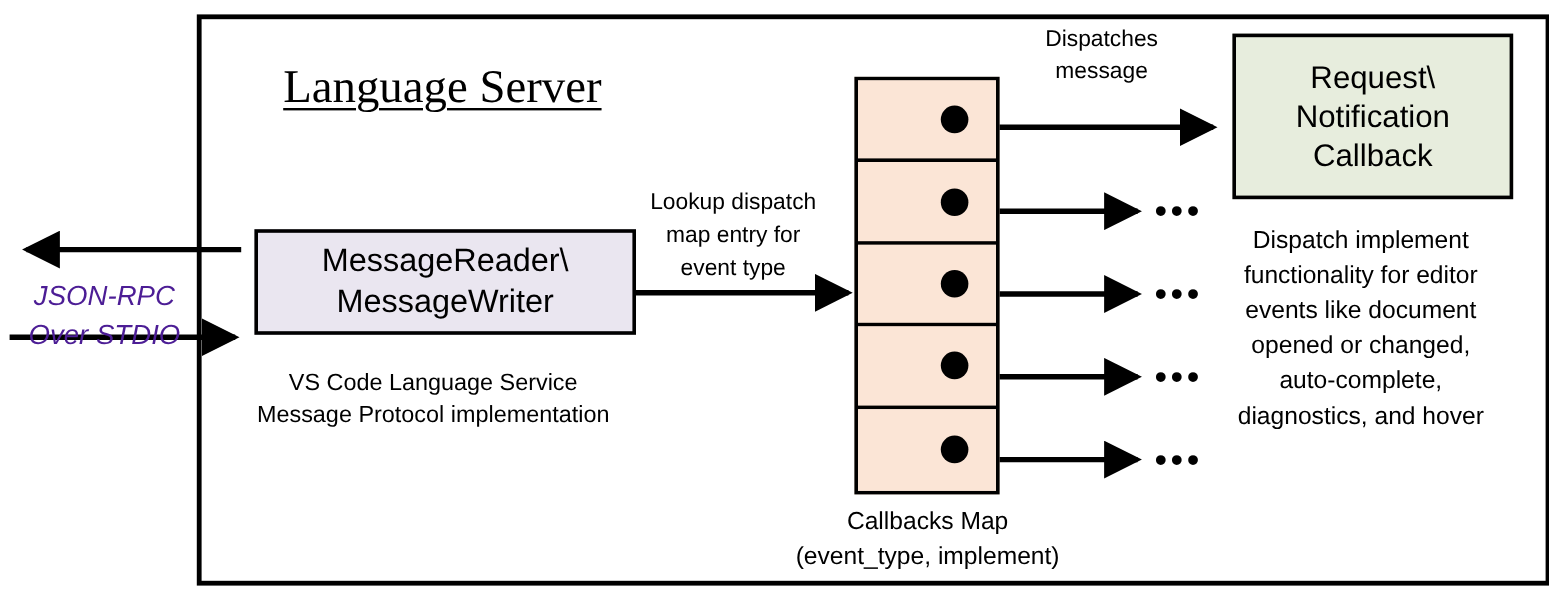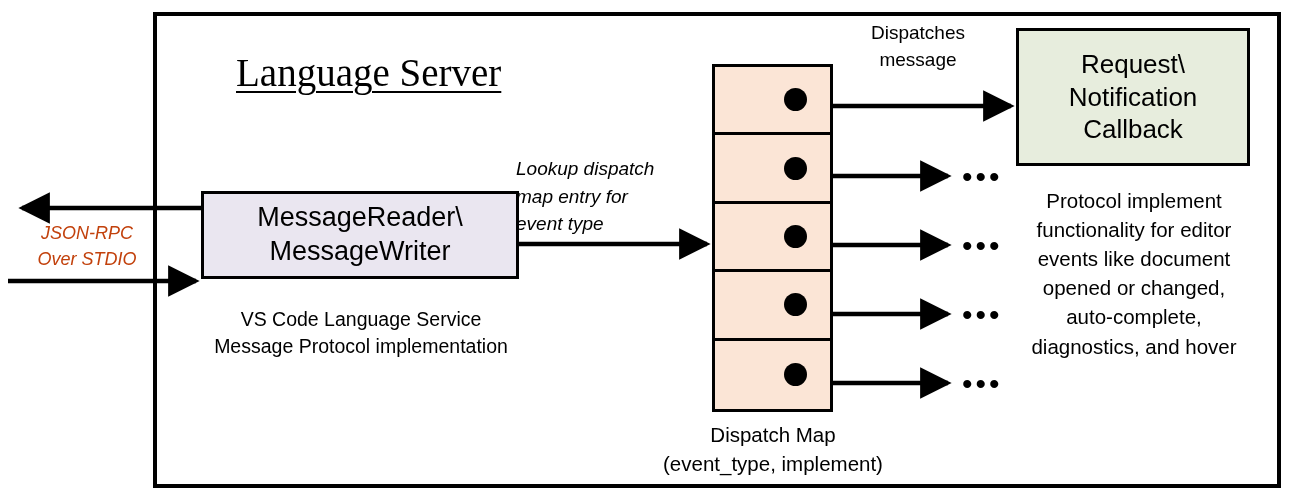--- a/index.html
+++ b/index.html
@@ -25,20 +25,21 @@
   }
   .box {
     position: absolute;
     box-sizing: border-box;
     border: 3px solid #000000;
     display: flex;
     align-items: center;
     justify-content: center;
     text-align: center;
     color: #000000;
+    margin-left: 11px;
   }
   
   #server-container {
     left: 153px;
     top: 12px;
     width: 1128px;
     height: 476px;
     border: 4px solid #000000;
     background: transparent;
   }
@@ -76,36 +77,36 @@
     width: 360px;
     text-align: center;
     font-size: 19.5px;
     line-height: 1.4;
     color: #000000;
   }
   
   #jsonrpc-label {
     position: absolute;
     left: 22px;
-    top: 220px;
+    top: 230px;
     width: 130px;
     text-align: center;
-    font-size: 18px;
+    font-size: 23px;
     font-style: italic;
     line-height: 1.45;
-    color: #c2410c;
+    color: #4c1d95;
   }
   
   #lookup-label {
     position: absolute;
     left: 516px;
     top: 155px;
     width: 190px;
+    text-align: center;
     font-size: 19px;
-    font-style: italic;
     line-height: 1.45;
     color: #000000;
   }
   
   #dispatch-msg-label {
     position: absolute;
     left: 838px;
     top: 20px;
     width: 160px;
     text-align: center;
@@ -271,38 +272,38 @@
         <span class="map-dot"></span>
       </div>
     <div class="map-cell">
         <span class="map-dot"></span>
       </div>
     <div class="map-cell">
         <span class="map-dot"></span>
       </div>
   </div>
   <div id="dispatch-map-caption">
-    <div>Dispatch Map</div>
+    <div>Callbacks Map</div>
     <div>(event_type, implement)</div>
   </div>
 
   <div class="ellipsis" style="left:962px; top:162px;">•••</div>
   <div class="ellipsis" style="left:962px; top:231px;">•••</div>
   <div class="ellipsis" style="left:962px; top:300px;">•••</div>
   <div class="ellipsis" style="left:962px; top:369px;">•••</div>
 
   <div class="box" id="callback-box">
     <div>
       <div>Request\</div>
       <div>Notification</div>
       <div>Callback</div>
     </div>
   </div>
   <div id="callback-caption">
-    <div>Protocol implement</div>
+    <div>Dispatch implement</div>
     <div>functionality for editor</div>
     <div>events like document</div>
     <div>opened or changed,</div>
     <div>auto-complete,</div>
     <div>diagnostics, and hover</div>
   </div>
 
 </div>
 
 </body></html>

